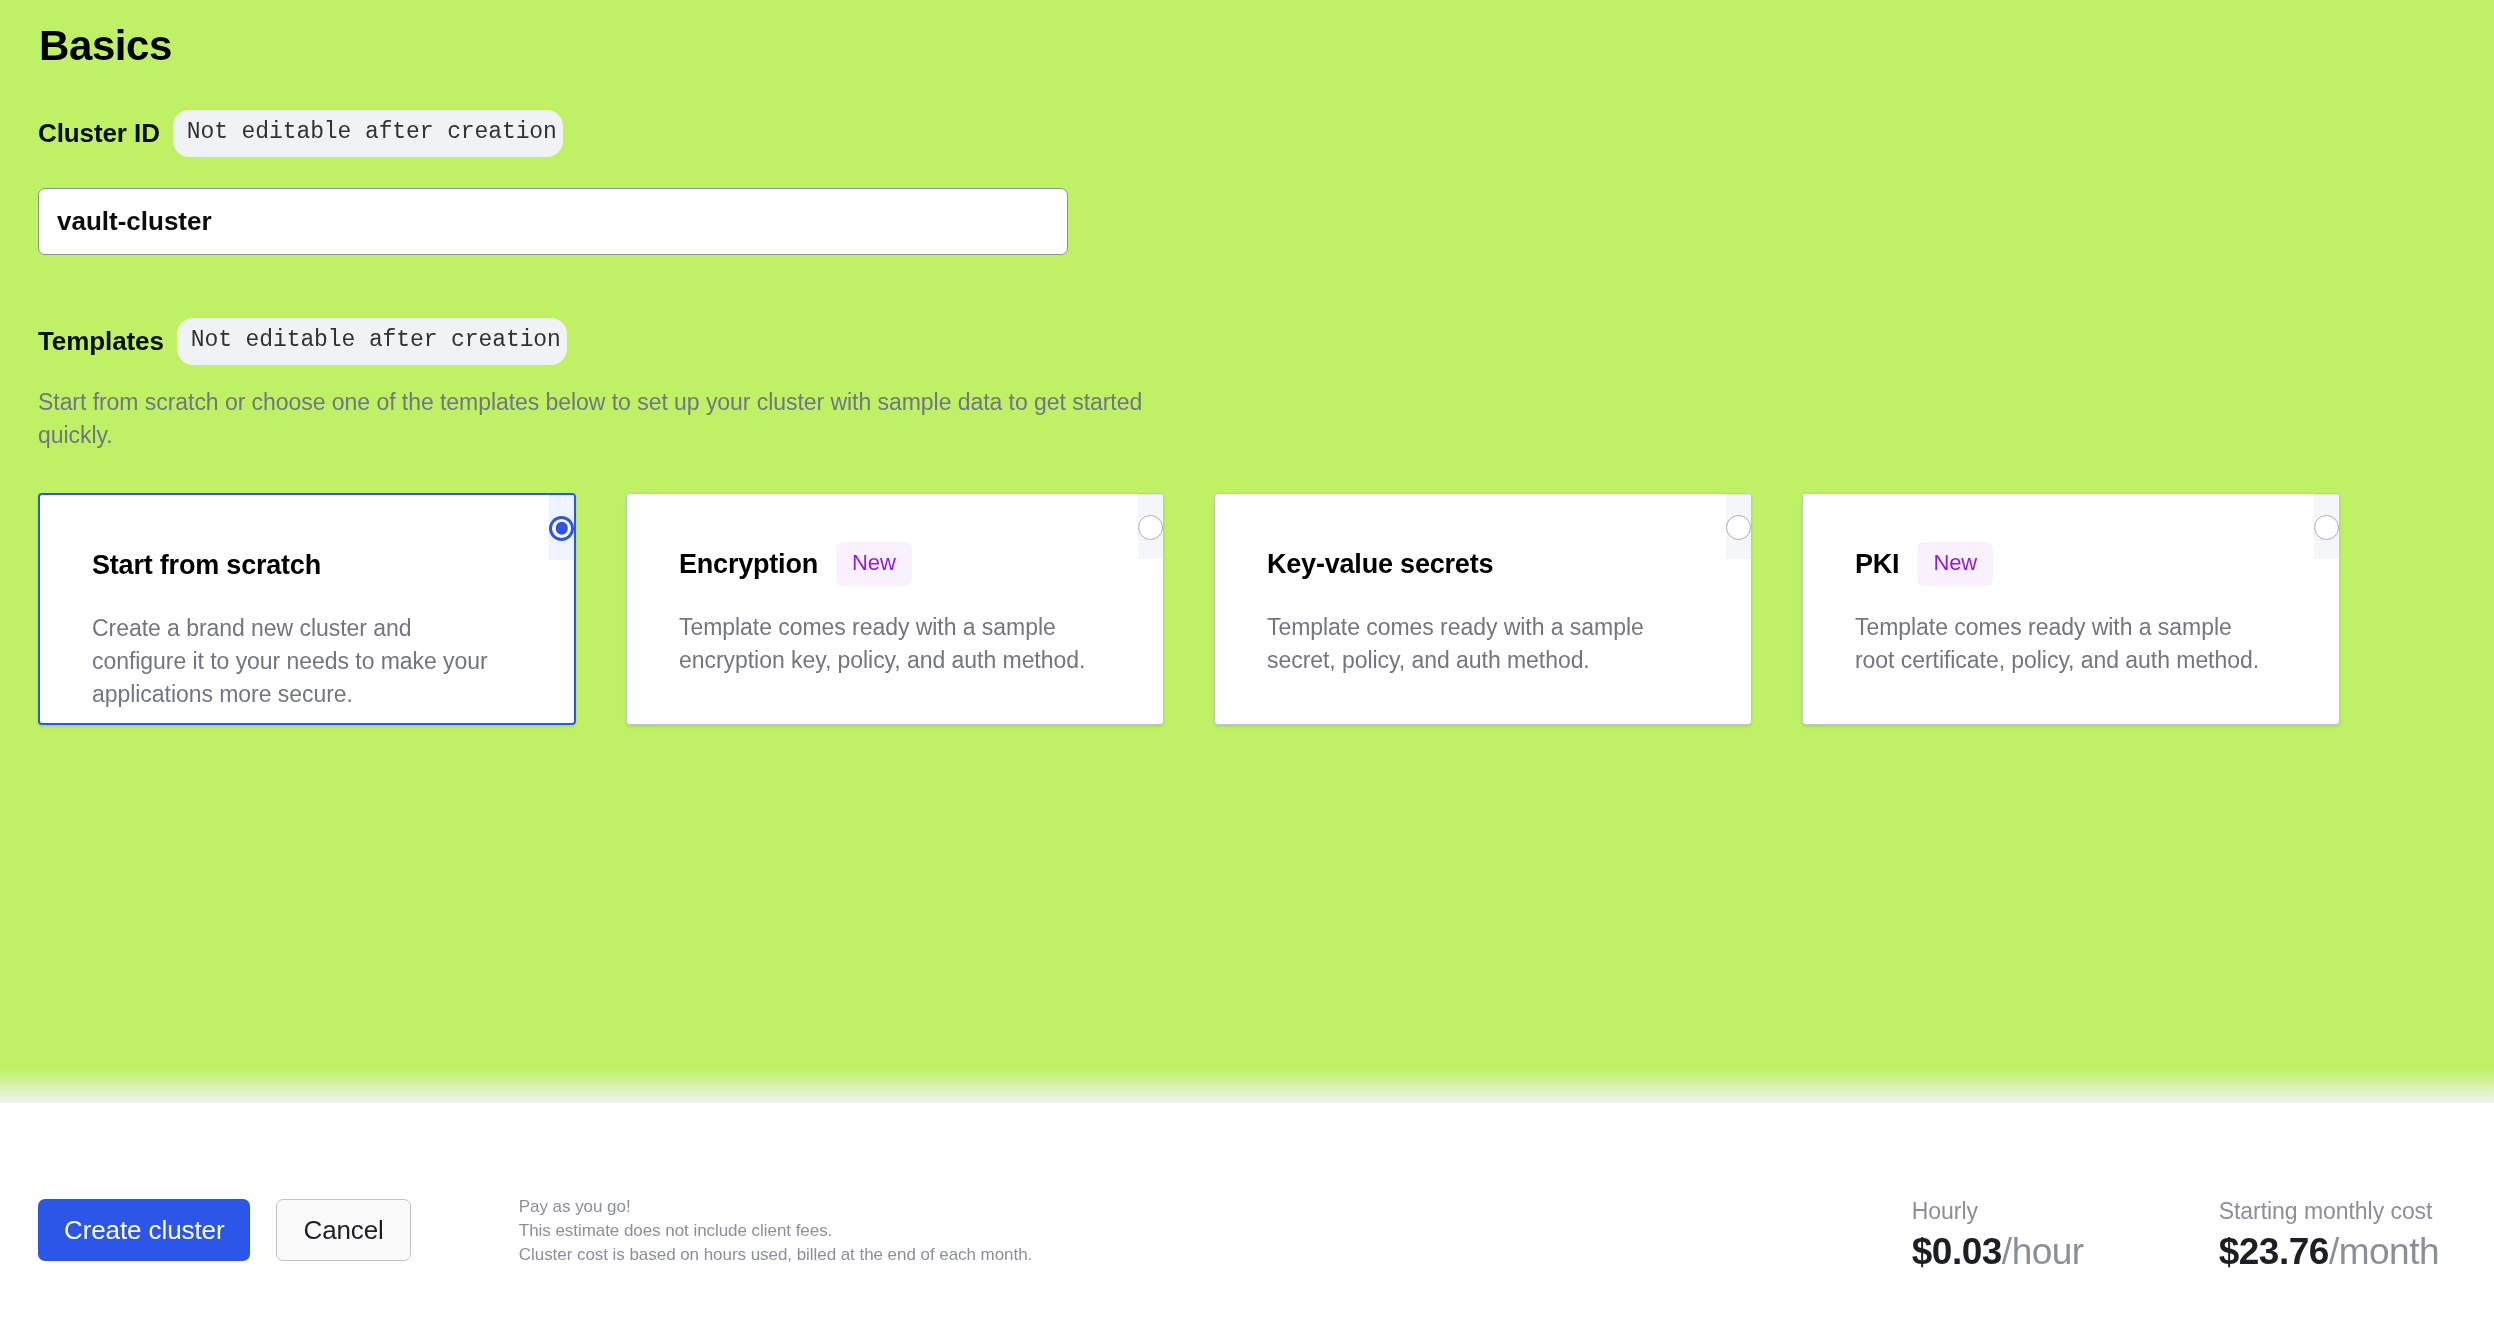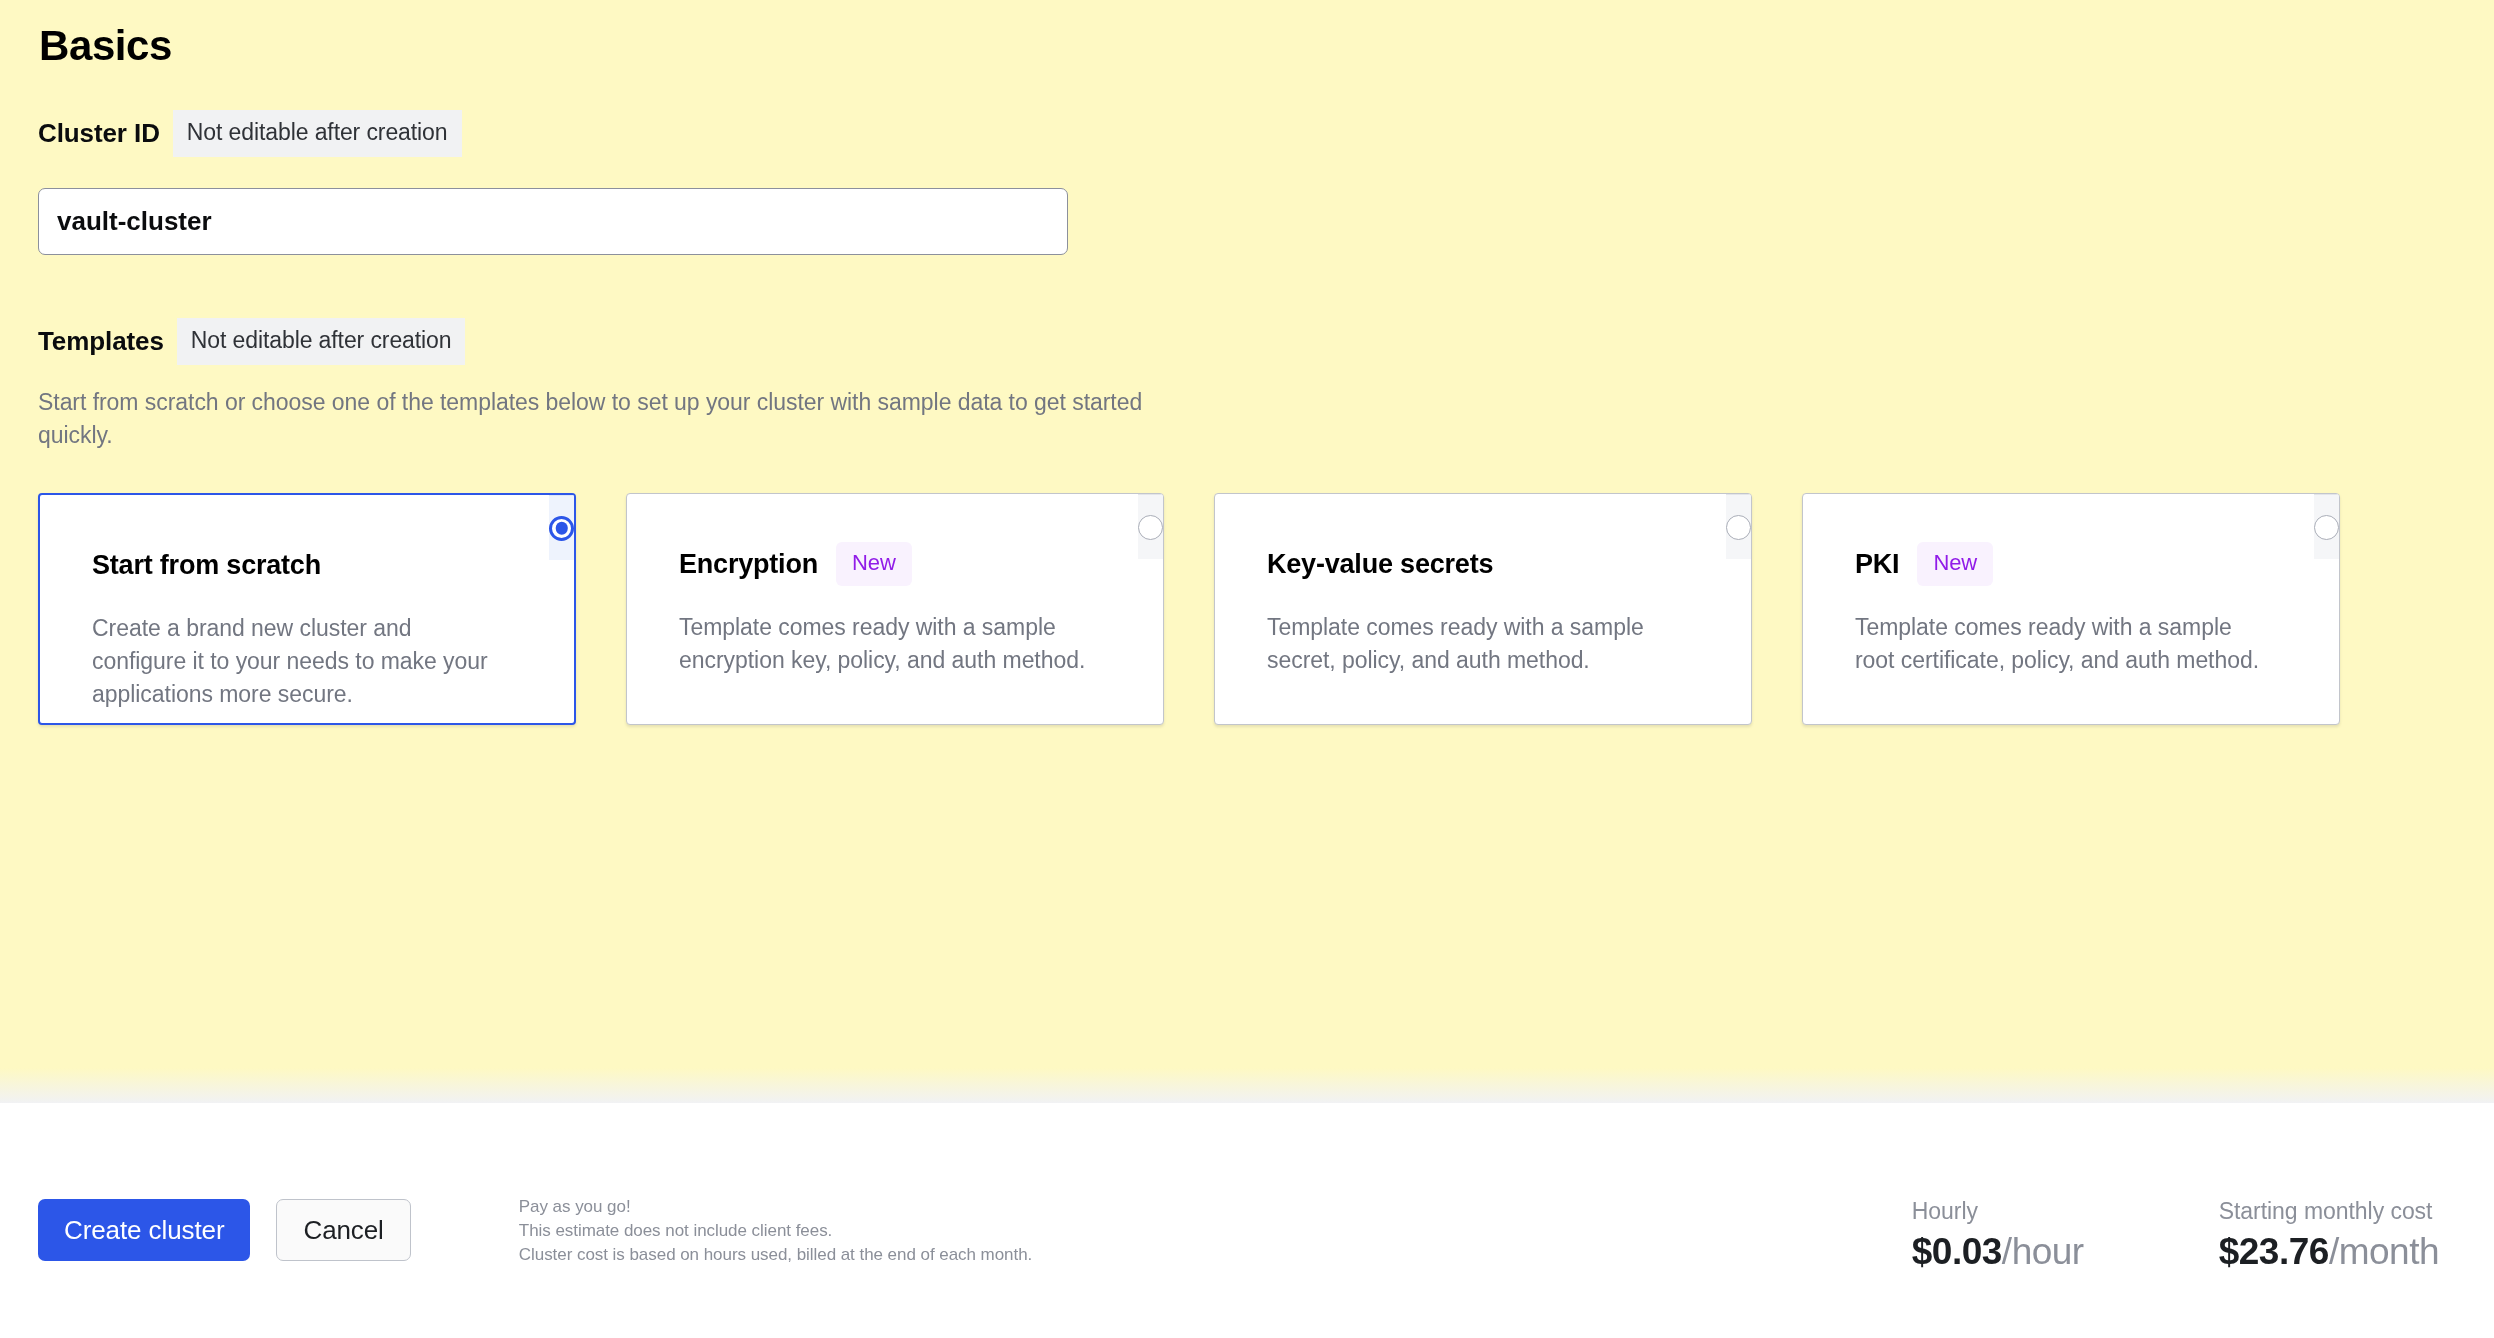--- a/index.html
+++ b/index.html
@@ -10,21 +10,21 @@
     background: #ffffff;
     font-family: "Liberation Sans", sans-serif;
     -webkit-font-smoothing: antialiased;
   }
 
   .page {
     position: relative;
     width: 2494px;
     height: 1338px;
     overflow: hidden;
-    background: #fef9c3;
+    background: #bef264;
   }
 
   
   .content {
     position: absolute;
     left: 0; top: 0;
     width: 2494px;
     height: 1080px;
     padding: 0 38px;
   }
@@ -53,23 +53,24 @@
     color: #0b0c0e;
     letter-spacing: -0.1px;
   }
 
   .pill {
     display: inline-block;
     background: #f1f2f3;
     color: #2f3237;
     font-size: 23px;
     line-height: 1;
-    padding: 11px 14px 13px 14px;
-    border-radius: 0;
+    padding: 11px 6px 13px 14px;
+    border-radius: 16px;
     letter-spacing: -0.1px;
+    font-family: Liberation Mono, monospace;
   }
 
   .help-text {
     margin-top: 21px;
     font-size: 23px;
     line-height: 1.42;
     color: #727681;
     max-width: 1195px;
     letter-spacing: -0.05px;
   }

